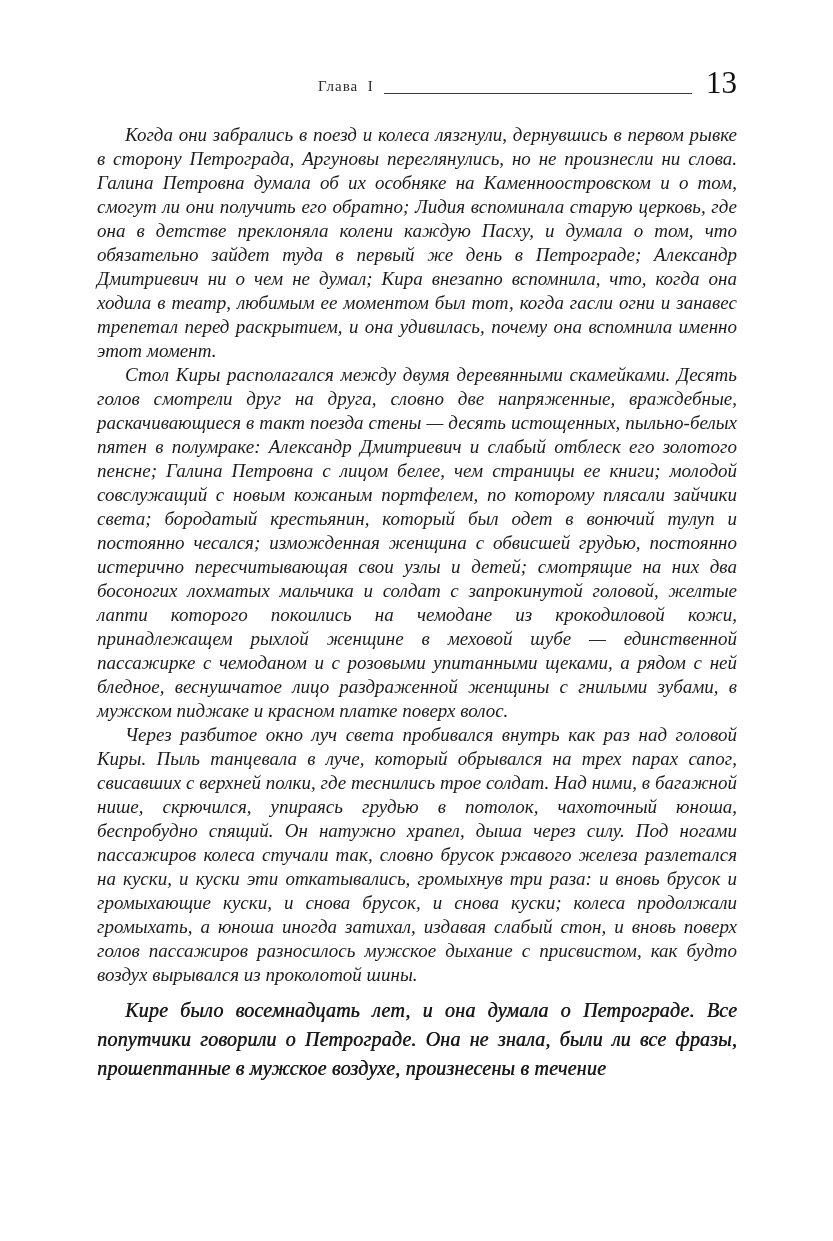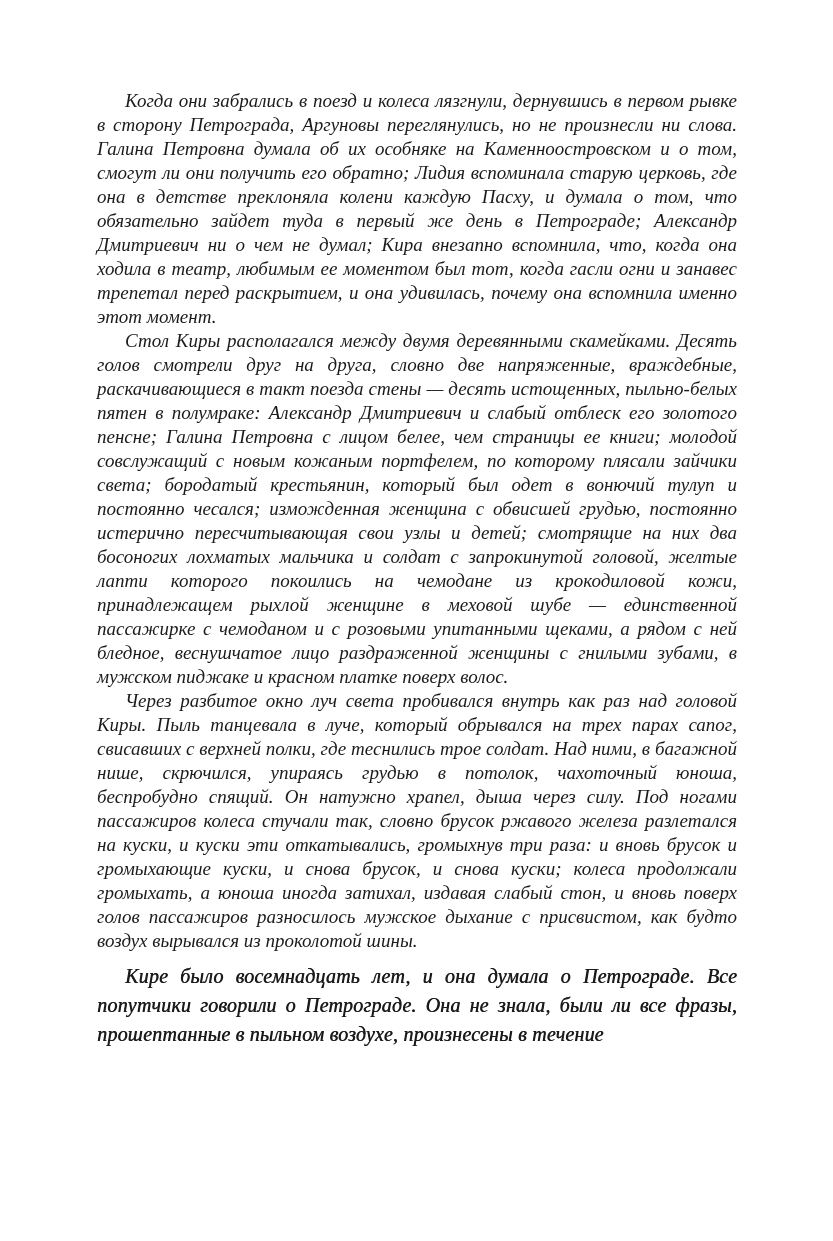--- a/index.html
+++ b/index.html
@@ -67,22 +67,27 @@
     letter-spacing: 0.2px;
     text-shadow: 0.5px 0 0 currentColor;
   }
 </style>
 </head>
 <body>
 
 <div class="page">
   <div class="content">
 
+    <header class="page-header">
+      <span class="chapter">Глава  I</span>
+      <span class="rule"></span>
+      <span class="pagenum">13</span>
+    </header>
 
     <main class="body-text">
       <p class="para">Когда они забрались в поезд и колеса лязгнули, дернувшись в первом рывке в сторону Петрограда, Аргуновы переглянулись, но не произнесли ни слова. Галина Петровна думала об их особняке на Каменноостровском и о том, смогут ли они получить его обратно; Лидия вспоминала старую церковь, где она в детстве преклоняла колени каждую Пасху, и думала о том, что обязательно зайдет туда в первый же день в Петрограде; Александр Дмитриевич ни о чем не думал; Кира внезапно вспомнила, что, когда она ходила в театр, любимым ее моментом был тот, когда гасли огни и занавес трепетал перед раскрытием, и она удивилась, почему она вспомнила именно этот момент.</p>
       <p class="para">Стол Киры располагался между двумя деревянными скамейками. Десять голов смотрели друг на друга, словно две напряженные, враждебные, раскачивающиеся в такт поезда стены — десять истощенных, пыльно-белых пятен в полумраке: Александр Дмитриевич и слабый отблеск его золотого пенсне; Галина Петровна с лицом белее, чем страницы ее книги; молодой совслужащий с новым кожаным портфелем, по которому плясали зайчики света; бородатый крестьянин, который был одет в вонючий тулуп и постоянно чесался; изможденная женщина с обвисшей грудью, постоянно истерично пересчитывающая свои узлы и детей; смотрящие на них два босоногих лохматых мальчика и солдат с запрокинутой головой, желтые лапти которого покоились на чемодане из крокодиловой кожи, принадлежащем рыхлой женщине в меховой шубе — единственной пассажирке с чемоданом и с розовыми упитанными щеками, а рядом с ней бледное, веснушчатое лицо раздраженной женщины с гнилыми зубами, в мужском пиджаке и красном платке поверх волос.</p>
       <p class="para">Через разбитое окно луч света пробивался внутрь как раз над головой Киры. Пыль танцевала в луче, который обрывался на трех парах сапог, свисавших с верхней полки, где теснились трое солдат. Над ними, в багажной нише, скрючился, упираясь грудью в потолок, чахоточный юноша, беспробудно спящий. Он натужно храпел, дыша через силу. Под ногами пассажиров колеса стучали так, словно брусок ржавого железа разлетался на куски, и куски эти откатывались, громыхнув три раза: и вновь брусок и громыхающие куски, и снова брусок, и снова куски; колеса продолжали громыхать, а юноша иногда затихал, издавая слабый стон, и вновь поверх голов пассажиров разносилось мужское дыхание с присвистом, как будто воздух вырывался из проколотой шины.</p>
-      <p class="para emphasized">Кире было восемнадцать лет, и она думала о Петрограде. Все попутчики говорили о Петрограде. Она не знала, были ли все фразы, прошептанные в пыльном воздухе, произнесены в течение</p>
+      <p class="para emphasized">Кире было восемнадцать лет, и она думала о Петрограде. Все попутчики говорили о Петрограде. Она не знала, были ли все фразы, прошептанные в мужское воздухе, произнесены в течение</p>
     </main>
 
   </div>
 </div>
 
 </body></html>

